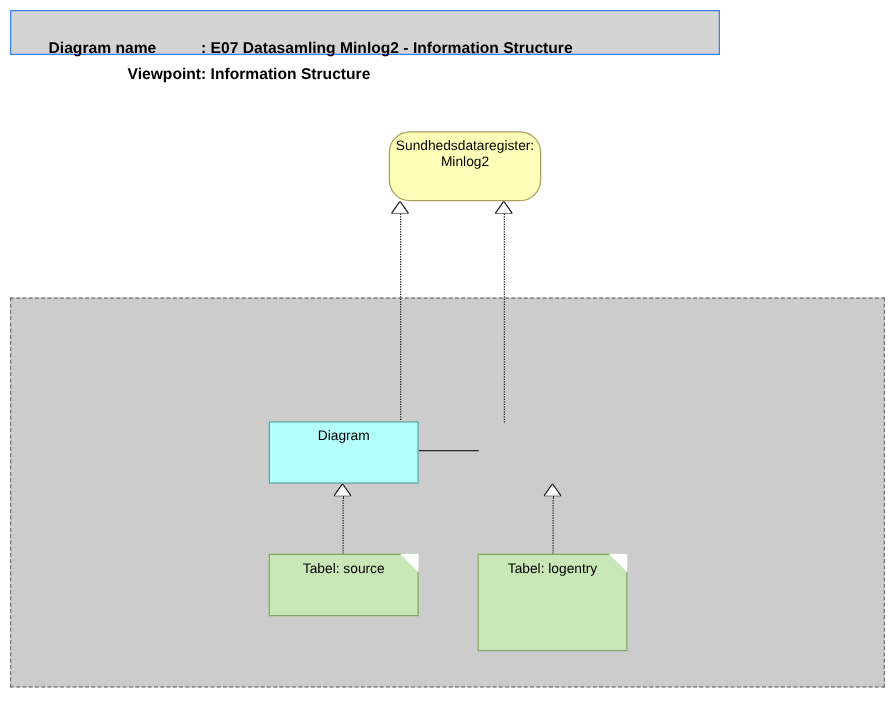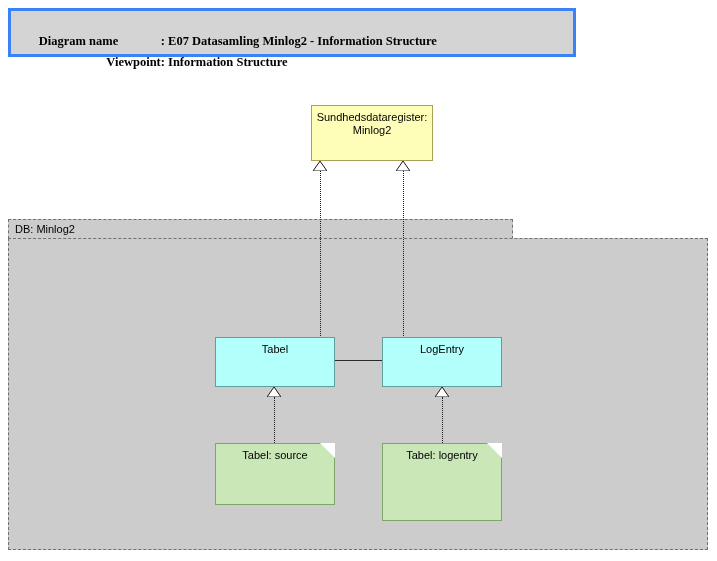--- a/index.html
+++ b/index.html
@@ -17,25 +17,24 @@
     background: #ffffff;
     overflow: hidden;
   }
 
   
   .header-box {
     position: absolute;
     left: 8px;
     top: 8px;
     width: 568px;
-    height: 49px;
+    height: 36px;
     background: #d4d4d4;
-    border: 3px solid #3b82f6;
-    box-sizing: border-box;
-    font-family: Liberation Serif, serif;
+    border: 1px solid #3b82f6;
+    box-sizing: border-box;
   }
   .header-line {
     position: absolute;
     left: 9px;
     font-size: 12.5px;
     font-weight: bold;
     color: #000000;
     white-space: pre;
   }
   .header-line.l1 { top: 8px; }
@@ -141,23 +140,20 @@
 
   <div class="header-box">
     <div class="header-line l1">
       <span class="hdr-label w1">Diagram name</span><span>: </span><span>E07 Datasamling Minlog2 - Information Structure</span>
     </div>
     <div class="header-line l2">
       <span class="hdr-label w2">Viewpoint</span><span>: </span><span>Information Structure</span>
     </div>
   </div>
 
-  <div class="group-tab">
-    <span class="group-tab-label">DB: Minlog2</span>
-  </div>
   <div class="group-body"></div>
 
   <div class="dotted-v" style="left:320px; top:171px; height:167px;"></div>
   <div class="dotted-v" style="left:403px; top:171px; height:167px;"></div>
   <div class="dotted-v" style="left:274px; top:397px; height:46px;"></div>
   <div class="dotted-v" style="left:442px; top:397px; height:46px;"></div>
   <div class="solid-h" style="left:334px; top:360px; width:49px;"></div>
 
   <div class="tri-outline" style="left:313px; top:161px;">
     <svg width="14" height="10" viewBox="0 0 14 10">
@@ -173,33 +169,30 @@
     <svg width="14" height="10" viewBox="0 0 14 10">
         <polygon points="7,0 14,10 0,10" fill="#ffffff" stroke="#1a1a1a" stroke-width="1"></polygon>
       </svg>
   </div>
   <div class="tri-outline" style="left:435px; top:387px;">
     <svg width="14" height="10" viewBox="0 0 14 10">
         <polygon points="7,0 14,10 0,10" fill="#ffffff" stroke="#1a1a1a" stroke-width="1"></polygon>
       </svg>
   </div>
 
-  <div class="node obj" style="left:311px; top:105px; width:122px; height:56px;">
+  <div class="node obj" style="left:311px; top:105px; width:122px; height:56px;border-radius:17px;">
     <span class="label">Sundhedsdataregister: Minlog2</span>
   </div>
 
   <div class="node dataobject" style="left:215px; top:337px; width:120px; height:50px;">
-    <span class="label">Tabel</span>
-  </div>
-
-  <div class="node dataobject" style="left:382px; top:337px; width:120px; height:50px;">
-    <span class="label">LogEntry</span>
-  </div>
-
-  <div class="node artifact" style="left:215px; top:443px; width:120px; height:62px;">
+    <span class="label">Diagram</span>
+  </div>
+
+
+  <div class="node artifact" style="left:215px; top:443px; width:120px; height:50px;">
     <span class="label">Tabel: source</span>
     <div class="fold-cut"></div>
   </div>
 
   <div class="node artifact" style="left:382px; top:443px; width:120px; height:78px;">
     <span class="label">Tabel: logentry</span>
     <div class="fold-cut"></div>
   </div>
 
 </div>

